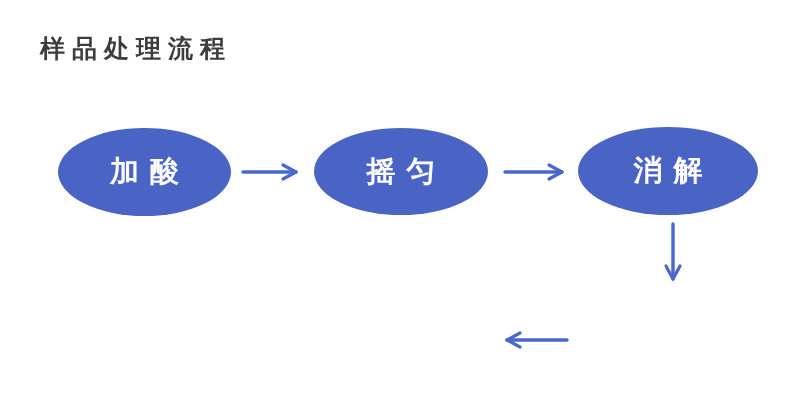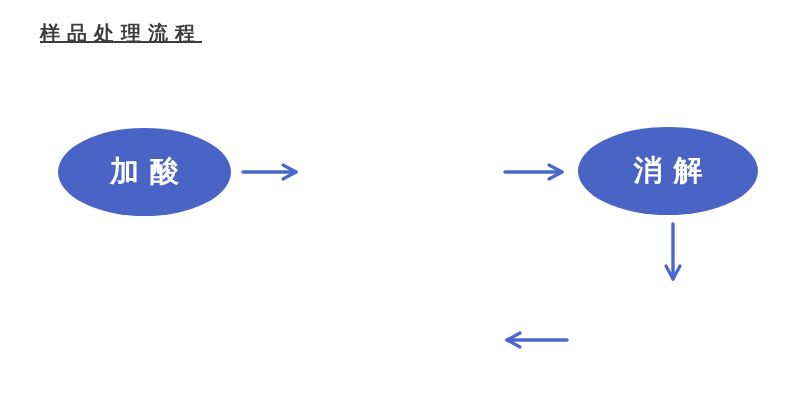--- a/index.html
+++ b/index.html
@@ -16,27 +16,26 @@
     background: var(--bg);
     overflow: hidden;
   }
   .canvas {
     position: relative;
     width: 800px; height: 410px;
     background: var(--bg);
   }
   .title {
     position: absolute;
-    left: 40px; top: 20px;
-    font-size: 20px;
+    left: 40px; top: 32px;
+    font-size: 25px;
     font-weight: bold;
     letter-spacing: 7px;
     color: var(--title-color);
     white-space: nowrap;
-    text-decoration: underline;
   }
   .node {
     position: absolute;
     background: var(--node-fill);
     border-radius: 50%;
     display: flex;
     align-items: center;
     justify-content: center;
     text-align: right;
   }
@@ -70,20 +69,23 @@
 <body>
 
 <div class="canvas">
 
   <h1 class="title">样品处理流程</h1>
 
   <div class="node node-add-acid">
     <span>加酸</span>
   </div>
 
+  <div class="node node-shake-well">
+    <span>摇匀</span>
+  </div>
 
   <div class="node node-digest">
     <span>消解</span>
   </div>
 
 
 
   <svg class="arrows" viewBox="0 0 800 410" xmlns="http://www.w3.org/2000/svg" aria-hidden="true">
     <defs>
       <marker id="chev" markerUnits="userSpaceOnUse" markerWidth="22" markerHeight="22" refX="17" refY="10" orient="auto">

